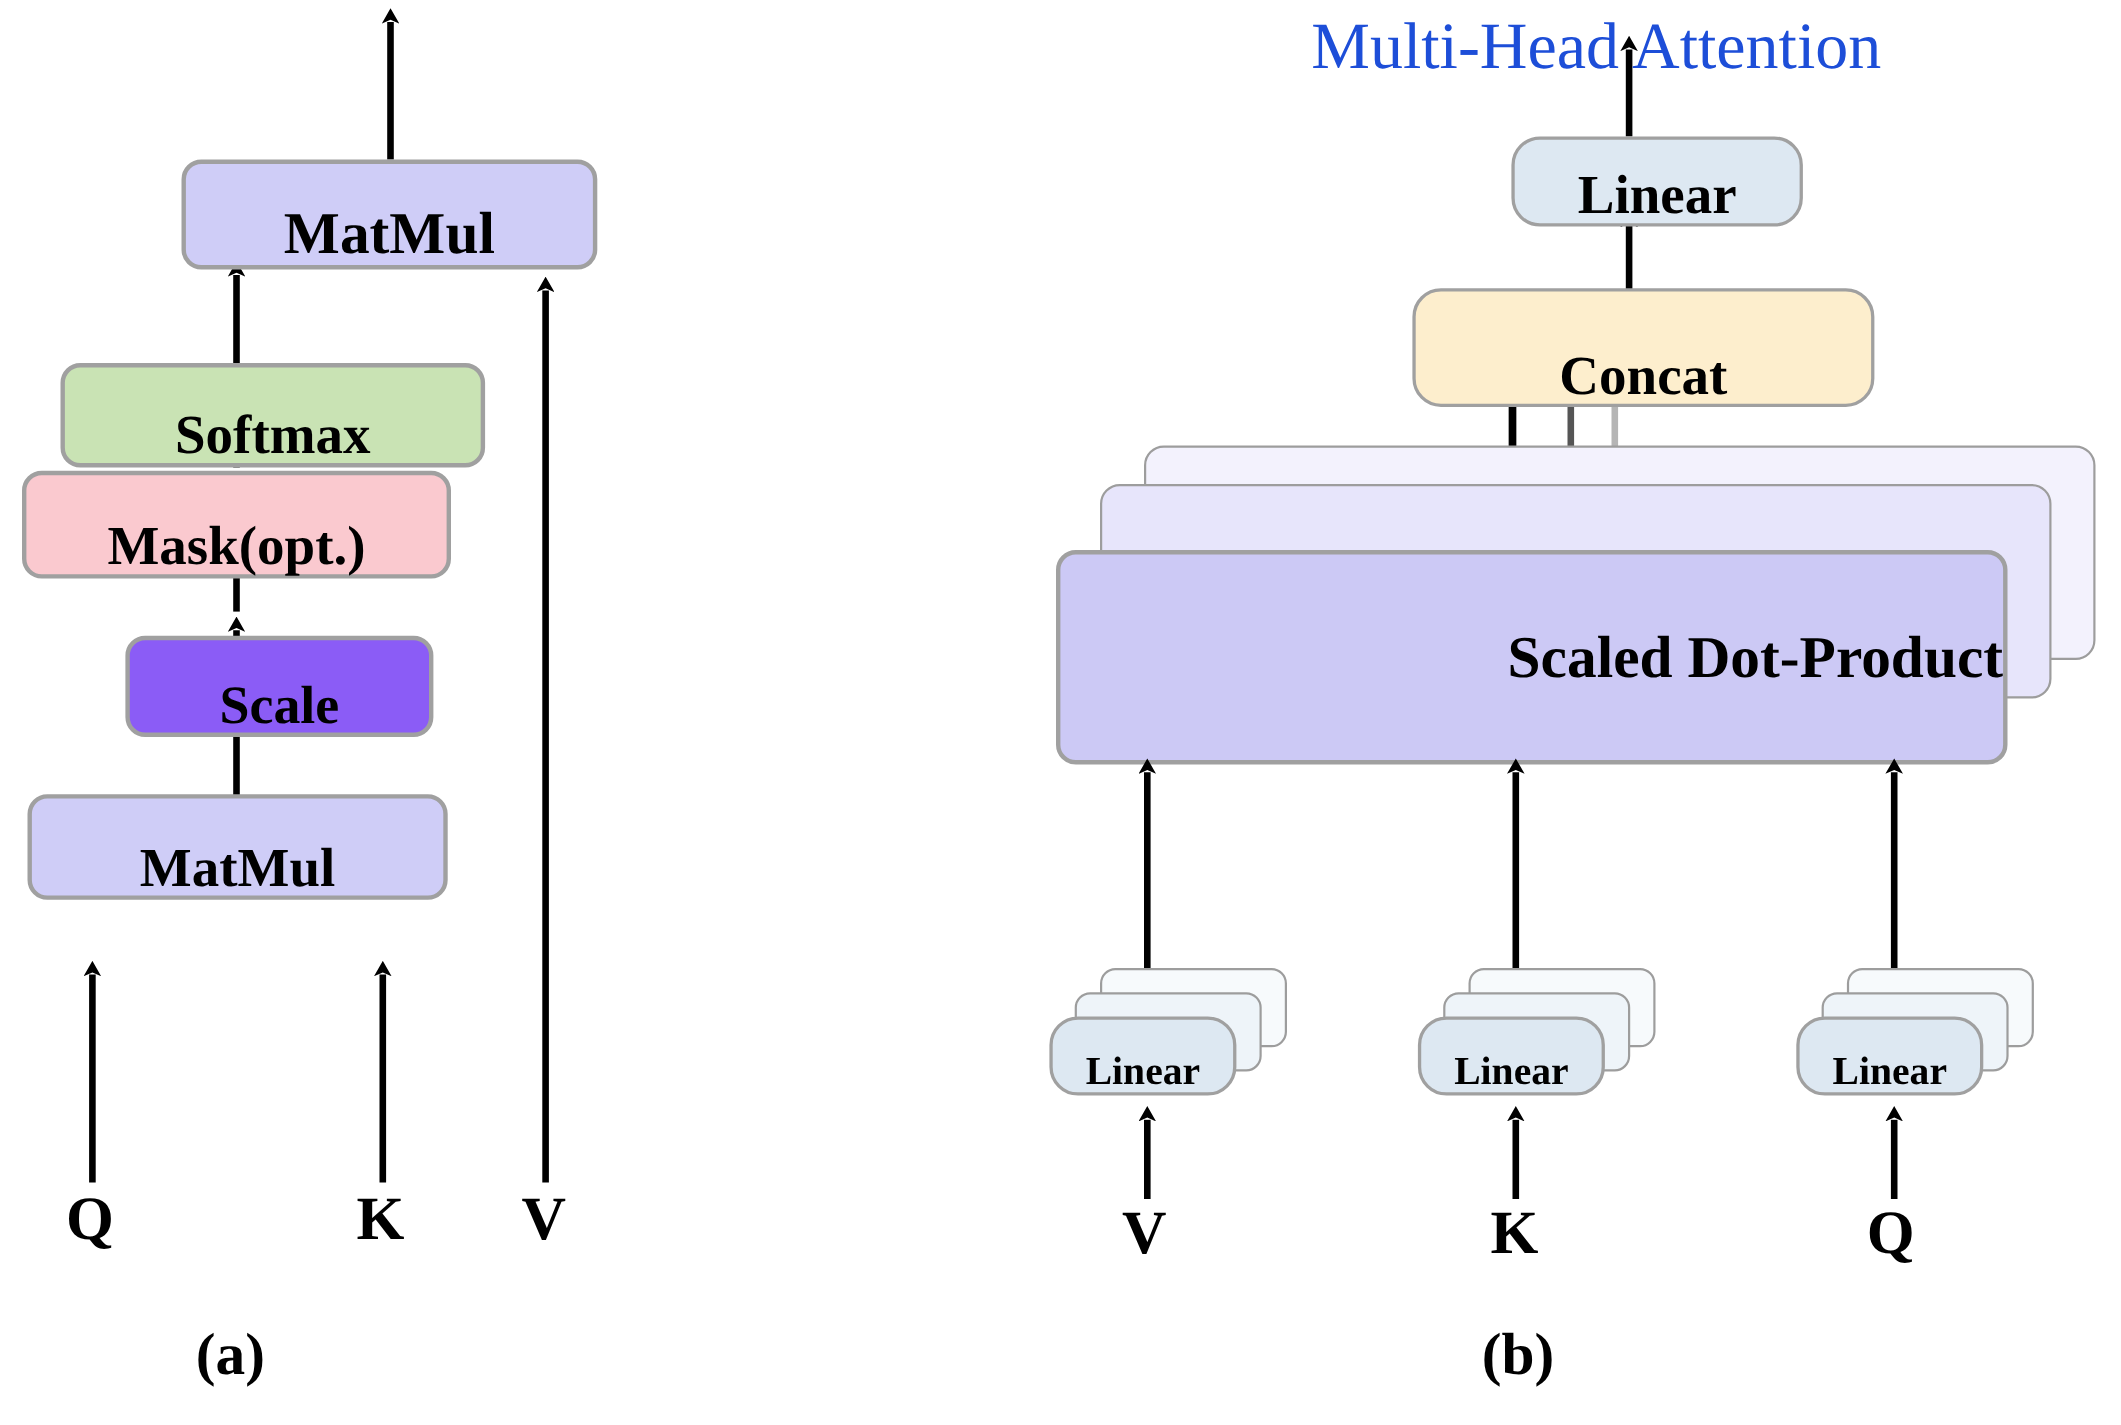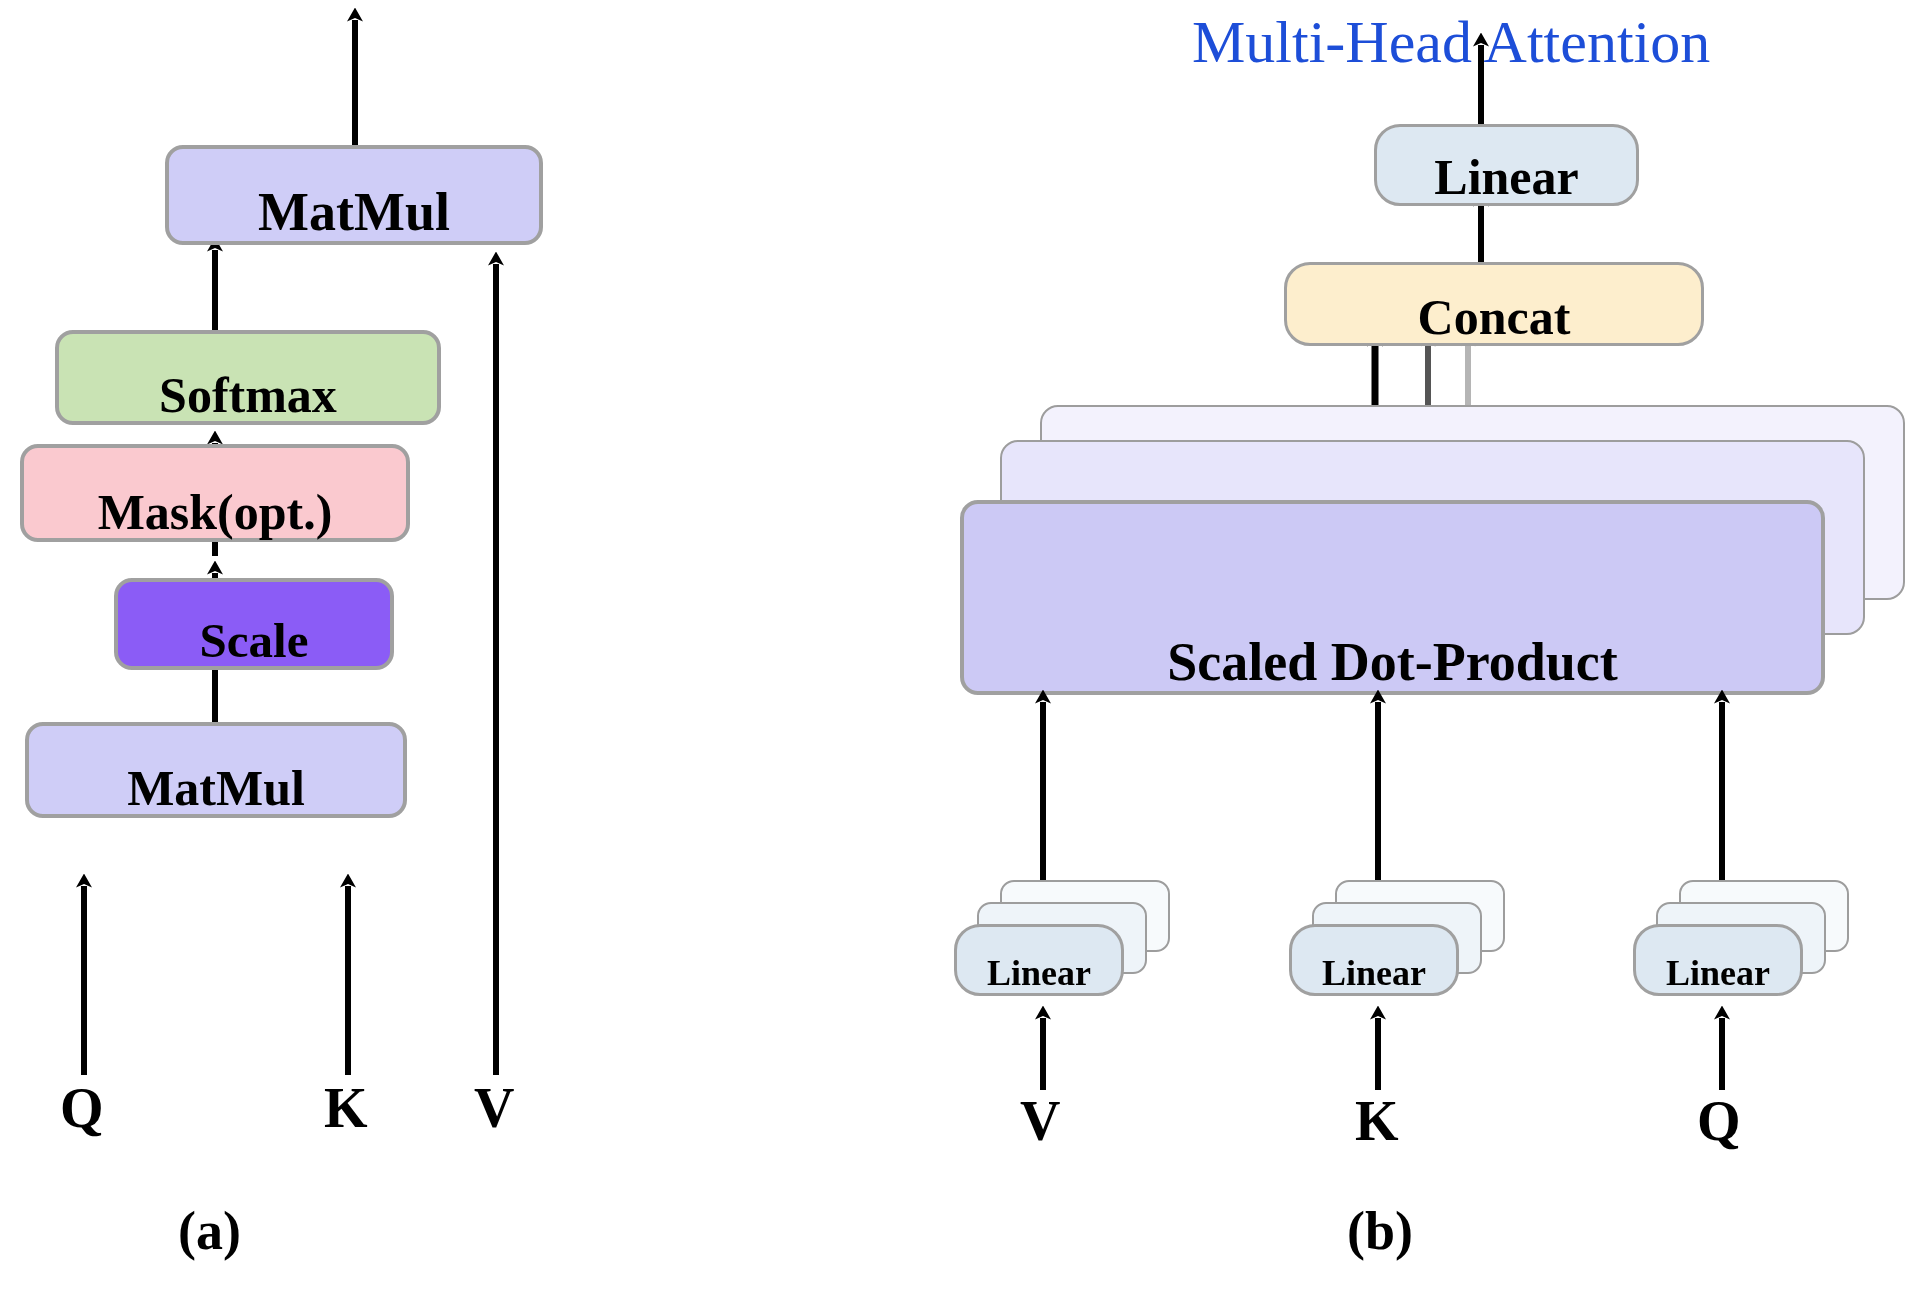--- a/index.html
+++ b/index.html
@@ -70,21 +70,21 @@
   </svg>
 
   <div class="node" style="left:165px;top:145px;width:378px;height:100px;background:#cfcdf7;font-size:54px;">
     <span>MatMul</span>
   </div>
 
   <div class="node" style="left:55px;top:330px;width:386px;height:95px;background:#c9e3b4;font-size:50px;">
     <span>Softmax</span>
   </div>
 
-  <div class="node" style="left:20px;top:428px;width:390px;height:98px;background:#fac9cf;font-size:50px;margin-top:16px;">
+  <div class="node" style="left:20px;top:428px;width:390px;height:98px;background:#fac9cf;font-size:50px;">
     <span>Mask(opt.)</span>
   </div>
 
   <div class="node" style="left:75px;top:578px;width:280px;height:92px;background:#8b5cf6;font-size:49px;margin-left:39px;">
     <span>Scale</span>
   </div>
 
   <div class="node" style="left:25px;top:722px;width:382px;height:96px;background:#cfcdf7;font-size:50px;">
     <span>MatMul</span>
   </div>
@@ -94,31 +94,31 @@
   <div class="lbl" style="left:474px;top:1080px;font-size:56px;">V</div>
 
   <div class="panel-cap" style="left:178px;top:1200px;font-size:54px;">(a)</div>
 
   <div class="title" style="left:1192px;top:8px;font-size:60px;">Multi-Head Attention</div>
 
   <div class="node thin" style="left:1374px;top:124px;width:265px;height:82px;background:#dde8f2;font-size:50px;">
     <span>Linear</span>
   </div>
 
-  <div class="node thin" style="left:1284px;top:262px;width:420px;height:84px;background:#fdeecd;font-size:50px;">
+  <div class="node thin" style="left:1284px;top:262px;width:420px;height:108px;background:#fdeecd;font-size:50px;">
     <span>Concat</span>
   </div>
 
   <div class="ghost" style="left:1040px;top:500px;width:865px;height:195px;background:#f3f2fd;
               transform:translate(0,-95px);"></div>
   <div class="ghost" style="left:1000px;top:500px;width:865px;height:195px;background:#e7e5fb;
               transform:translate(0,-60px);"></div>
 
   <div class="node" style="left:960px;top:500px;width:865px;height:195px;background:#ccc9f5;
-              font-size:54px;flex-direction:row;">
+              font-size:54px;flex-direction:column;">
     <span>Scaled Dot-Product</span>
   </div>
 
   <svg class="layer" viewBox="0 0 1928 1295">
     <line x1="1043" y1="940" x2="1043" y2="702" stroke="#000" stroke-width="6" marker-end="url(#ah-black)"></line>
     <line x1="1378" y1="940" x2="1378" y2="702" stroke="#000" stroke-width="6" marker-end="url(#ah-black)"></line>
     <line x1="1722" y1="940" x2="1722" y2="702" stroke="#000" stroke-width="6" marker-end="url(#ah-black)"></line>
 
     <line x1="1043" y1="1090" x2="1043" y2="1018" stroke="#000" stroke-width="6" marker-end="url(#ah-black)"></line>
     <line x1="1378" y1="1090" x2="1378" y2="1018" stroke="#000" stroke-width="6" marker-end="url(#ah-black)"></line>

